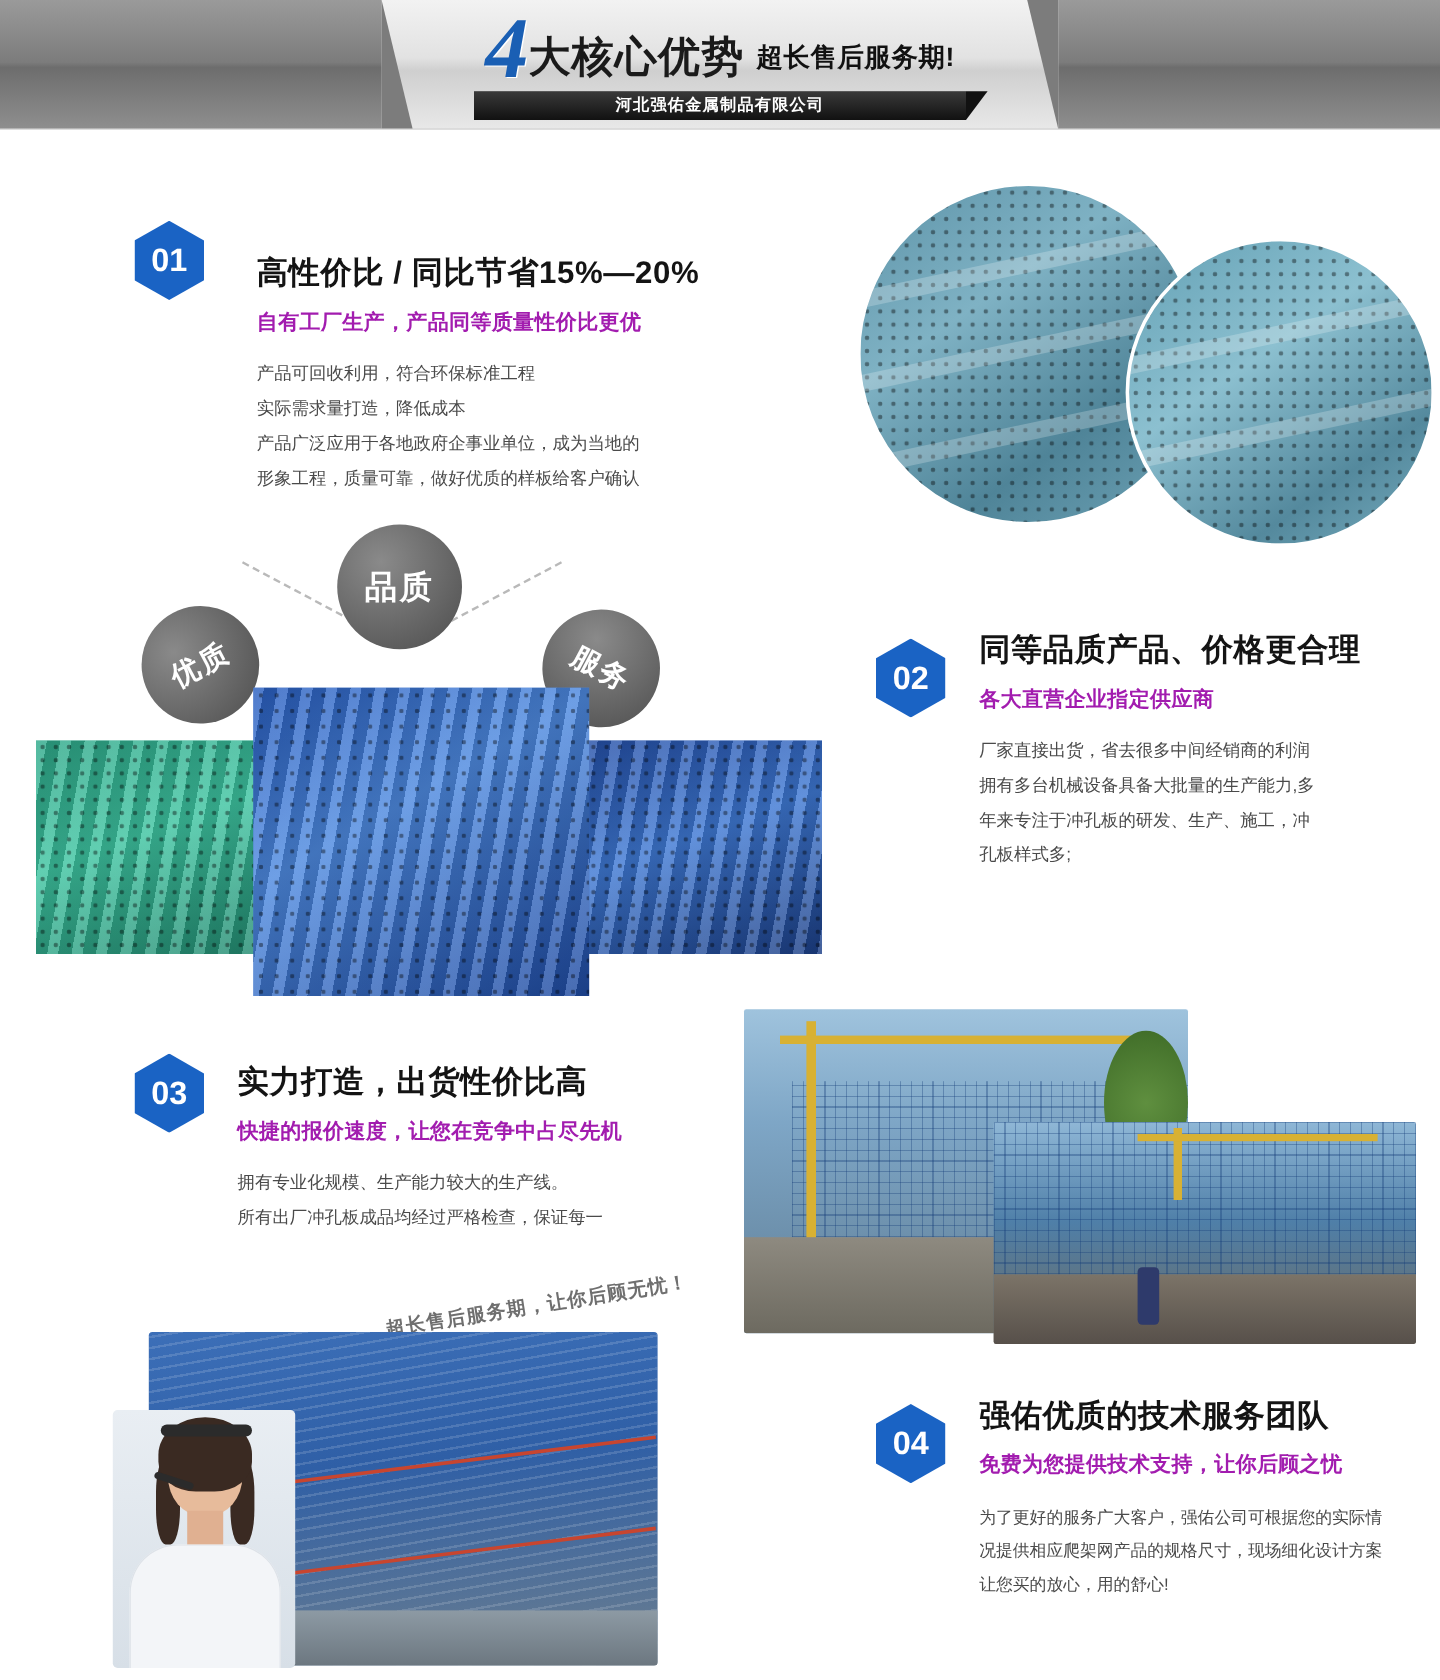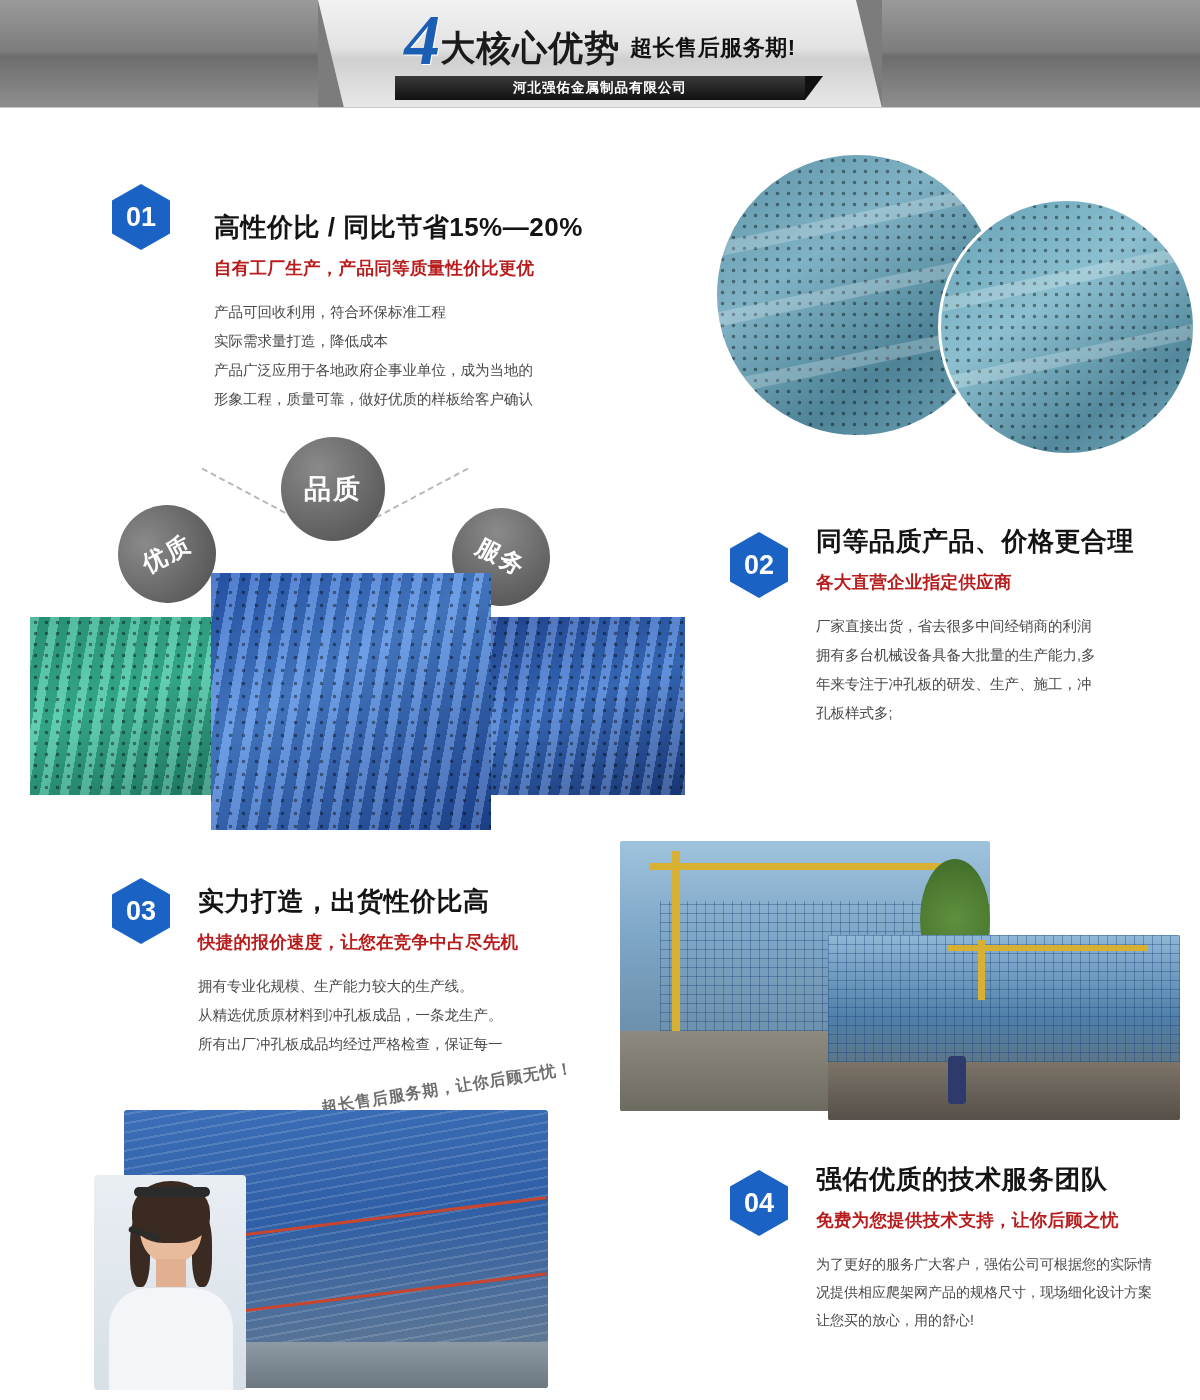--- a/index.html
+++ b/index.html
@@ -88,21 +88,21 @@
     font-size: 27px; font-weight: bold;
     display: flex; align-items: center; justify-content: center;
     font-family: "Liberation Sans", sans-serif;
   }
 
   .b-title {
     font-size: 26px; font-weight: bold; color: #141414;
     letter-spacing: 0.5px; white-space: nowrap;
   }
   .b-sub {
-    font-size: 17.5px; font-weight: bold; color: #b91c1c;
+    font-size: 17.5px; font-weight: bold; color: #a21caf;
     margin-top: 11px; letter-spacing: 0.3px; white-space: nowrap;
   }
   .b-body {
     margin-top: 18px;
     font-size: 14.5px; color: #4a4a4a; line-height: 2.0;
   }
   .b-body div { white-space: nowrap; }
 
   
   .photo { position: absolute; overflow: hidden; background: #9ab; }
@@ -294,21 +294,20 @@
     </div>
   </div>
 
   <div class="block" style="left:112px; top:868px;">
     <div class="hexnum" style="left:0; top:10px;">03</div>
     <div style="position:absolute; left:86px; top:0; width:460px;margin-top:16px;">
       <div class="b-title">实力打造，出货性价比高</div>
       <div class="b-sub">快捷的报价速度，让您在竞争中占尽先机</div>
       <div class="b-body">
         <div>拥有专业化规模、生产能力较大的生产线。</div>
-        <div>从精选优质原材料到冲孔板成品，一条龙生产。</div>
         <div>所有出厂冲孔板成品均经过严格检查，保证每一</div>
       </div>
     </div>
   </div>
 
   <div class="photo cp1">
     <div class="mesh" style="top:60px; left:40px; right:0; bottom:80px; position:absolute;"></div>
     <div style="position:absolute; left:52px; top:10px; width:8px; height:230px; background:#d8b133;"></div>
     <div style="position:absolute; left:30px; top:22px; width:300px; height:7px; background:#d8b133;"></div>
     <div style="position:absolute; left:0; top:190px; width:370px; height:80px; background:linear-gradient(180deg,#8e8a80,#6d6a60);"></div>

